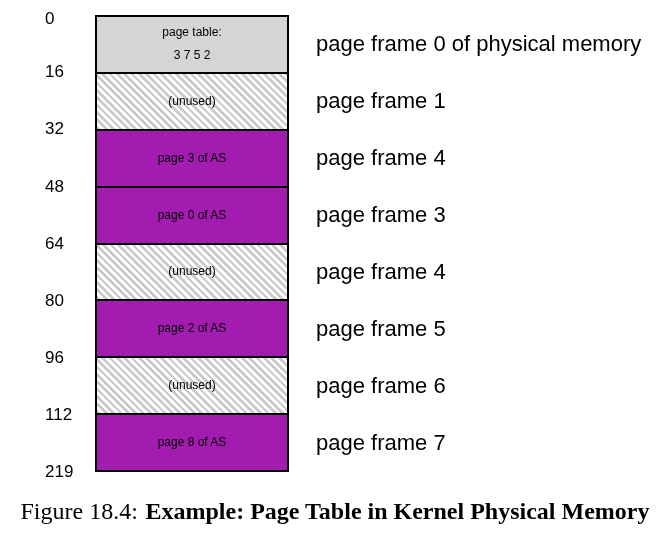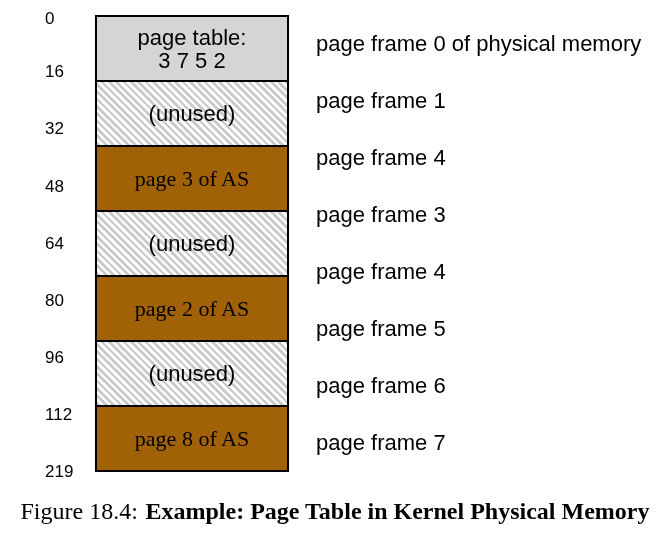--- a/index.html
+++ b/index.html
@@ -39,26 +39,26 @@
     flex-direction: column;
     background: #ffffff;
   }
   .frame {
     flex: 1 1 0;
     display: flex;
     flex-direction: column;
     align-items: center;
     justify-content: center;
     text-align: center;
-    font-size: 22px;
+    font-size: 12px;
     line-height: 23px;
   }
   .frame + .frame { border-top: 2px solid #000000; }
   .fill-gray  { background: #d5d5d5; }
-  .fill-white { background: #a16207; font-family: Liberation Serif, serif; }
+  .fill-white { background: #a21caf; }
   .fill-hatch {
     background: repeating-linear-gradient(
       45deg,
       #cbcbcb 0px,
       #cbcbcb 2.6px,
       #ffffff 2.6px,
       #ffffff 5.2px
     );
   }
 
@@ -105,20 +105,23 @@
     <div class="frame fill-gray">
       <div>page table:</div>
       <div>3 7 5 2</div>
     </div>
     <div class="frame fill-hatch">
       <div>(unused)</div>
     </div>
     <div class="frame fill-white">
       <div>page 3 of AS</div>
     </div>
+    <div class="frame fill-white">
+      <div>page 0 of AS</div>
+    </div>
     <div class="frame fill-hatch">
       <div>(unused)</div>
     </div>
     <div class="frame fill-white">
       <div>page 2 of AS</div>
     </div>
     <div class="frame fill-hatch">
       <div>(unused)</div>
     </div>
     <div class="frame fill-white">

